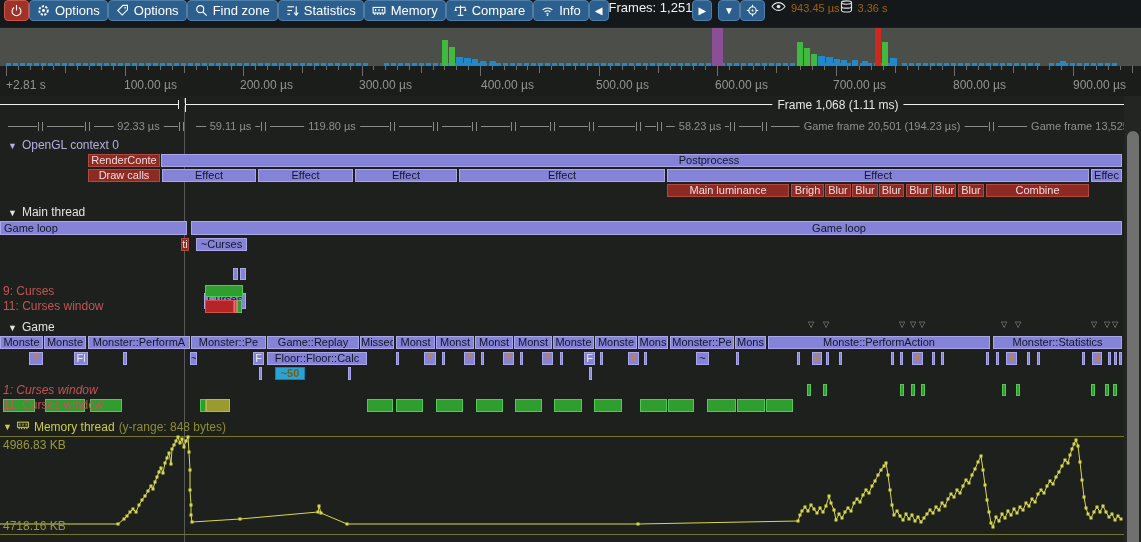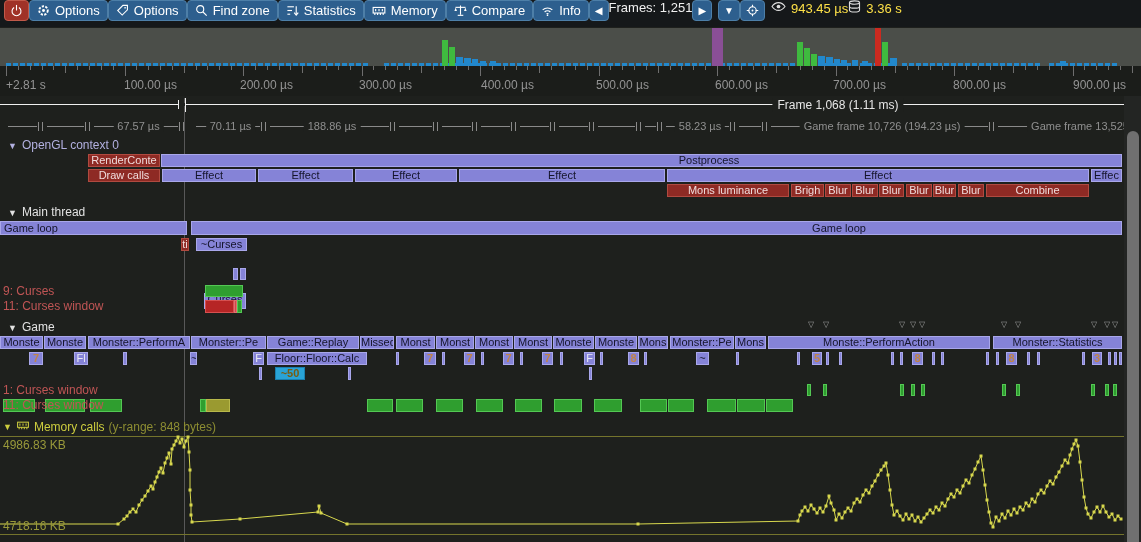--- a/index.html
+++ b/index.html
@@ -6,21 +6,21 @@
   body{width:1141px;height:542px;overflow:hidden;font-family:"Liberation Sans",sans-serif;position:relative;}
   #app{position:absolute;left:0;top:0;width:1141px;height:542px;background:#1e201d;}
 
   
   #toolbar{position:absolute;left:0;top:0;width:1141px;height:27px;background:#15181a;display:flex;align-items:flex-start;gap:0;padding-left:4px;box-sizing:border-box;z-index:10;}
   .tbtn{display:inline-flex;align-items:center;gap:5px;background:#2d5f8e;border:1px solid #4d7fa8;border-radius:4px;color:#fff;font-size:13px;height:21px;padding:0 7px;box-sizing:border-box;cursor:pointer;font-family:"Liberation Sans",sans-serif;white-space:nowrap;}
   .tbtn svg{display:block;}
   .tbtn.power{background:#a03227;border-color:#c05a4a;padding:0 5px;}
   .tbtn.nav{padding:0 5px;font-size:10px;}
   .tb-text{color:#f0f0f0;font-size:13px;white-space:nowrap;}
-  .tb-stat{display:inline-flex;align-items:center;gap:5px;color:#fde047;font-size:13px;white-space:nowrap;}
+  .tb-stat{display:inline-flex;align-items:center;gap:5px;color:#a16207;font-size:11px;white-space:nowrap;}
   .gap-l{margin-left:6px;}
 
   
   #histogram{position:absolute;left:0;top:28px;width:1141px;height:38px;background:#4b4e49;overflow:hidden;}
   .hbar{position:absolute;bottom:0;}
   .hbar.blue{background:#2288cc}.hbar.green{background:#3fba3f}.hbar.purple{background:#8a4f96}.hbar.red{background:#cc2a20}
 
   
   #ruler{position:absolute;left:0;top:66px;width:1141px;height:30px;background:#1b1d1a;overflow:hidden;}
   .tick{position:absolute;top:0;width:1px;background:#6e6e6e;}
@@ -472,27 +472,27 @@
       <div class="fline"></div>
       <div class="fline-gap" style="left: 179px; width: 7px;"></div>
       <div class="ftick" style="left: 178px; top: 100px; width: 1px; height: 9px;"></div>
       <div class="ftick" style="left: 185px; top: 98px; width: 1px; height: 14px;"></div>
       <div class="seg" style="left: 8px; width: 29px;"></div>
       <div class="segtick" style="left: 38px;"></div>
       <div class="seg" style="left: 47px; width: 37px;"></div>
       <div class="segtick" style="left: 85px;"></div>
       <div class="seg" style="left: 94px; width: 84px;"></div>
       <div class="segtick" style="left: 179px;"></div>
-      <div class="seglabel" style="left: 138.5px;">67.57 µs</div>
+      <div class="seglabel" style="left: 138.5px;">92.33 µs</div>
       <div class="seg" style="left: 196px; width: 64px;"></div>
       <div class="segtick" style="left: 261px;"></div>
-      <div class="seglabel" style="left: 230.5px;">70.11 µs</div>
+      <div class="seglabel" style="left: 230.5px;">59.11 µs</div>
       <div class="seg" style="left: 270px; width: 119px;"></div>
       <div class="segtick" style="left: 390px;"></div>
-      <div class="seglabel" style="left: 332px;">188.86 µs</div>
+      <div class="seglabel" style="left: 332px;">119.80 µs</div>
       <div class="seg" style="left: 399px; width: 33px;"></div>
       <div class="segtick" style="left: 433px;"></div>
       <div class="seg" style="left: 442px; width: 29px;"></div>
       <div class="segtick" style="left: 472px;"></div>
       <div class="seg" style="left: 481px; width: 29px;"></div>
       <div class="segtick" style="left: 511px;"></div>
       <div class="seg" style="left: 520px; width: 29px;"></div>
       <div class="segtick" style="left: 550px;"></div>
       <div class="seg" style="left: 559px; width: 29px;"></div>
       <div class="segtick" style="left: 589px;"></div>
@@ -500,35 +500,35 @@
       <div class="segtick" style="left: 636px;"></div>
       <div class="seg" style="left: 645px; width: 11px;"></div>
       <div class="segtick" style="left: 657px;"></div>
       <div class="seg" style="left: 666px; width: 63px;"></div>
       <div class="segtick" style="left: 730px;"></div>
       <div class="seglabel" style="left: 700px;">58.23 µs</div>
       <div class="seg" style="left: 739px; width: 22px;"></div>
       <div class="segtick" style="left: 762px;"></div>
       <div class="seg" style="left: 771px; width: 217px;"></div>
       <div class="segtick" style="left: 989px;"></div>
-      <div class="seglabel" style="left: 882px;">Game frame 10,726 (194.23 µs)</div>
+      <div class="seglabel" style="left: 882px;">Game frame 20,501 (194.23 µs)</div>
       <div class="seg" style="left: 998px; width: 138px;"></div>
       <div class="segtick" style="left: 1137px;"></div>
       <div class="seglabel" style="left: 1080px;">Game frame 13,525</div>
     </div>
   <span id="frame-title" style="left: 838px;">Frame 1,068 (1.11 ms)</span>
 
   <div id="timeline">
       <div class="divider" style="left: 184px; top: 98px; height: 444px;"></div>
       <div class="hdr hdr-purple" style="left: 8px; top: 138px;"><span class="arrow">▼</span><span>OpenGL context 0</span></div>
       <div class="hdr hdr-white" style="left: 8px; top: 205px;"><span class="arrow">▼</span><span>Main thread</span></div>
       <div class="hdr hdr-white" style="left: 8px; top: 320px;"><span class="arrow">▼</span><span>Game</span></div>
       <div class="lock-label" style="left: 3px; top: 285px;">9: Curses</div>
       <div class="lock-label" style="left: 3px; top: 300px;">11: Curses window</div>
-      <div class="lock-label" style="left: 3px; top: 384px;">1: Curses window</div>
+      <div class="lock-label" style="left: 3px; top: 384px; font-style: italic;">1: Curses window</div>
       <div class="lock-label" style="left: 3px; top: 399px;">11: Curses window</div>
       <div class="marker" style="left: 808px; top: 321px;">▽</div>
       <div class="marker" style="left: 823px; top: 321px;">▽</div>
       <div class="marker" style="left: 899px; top: 321px;">▽</div>
       <div class="marker" style="left: 910px; top: 321px;">▽</div>
       <div class="marker" style="left: 919px; top: 321px;">▽</div>
       <div class="marker" style="left: 1001px; top: 321px;">▽</div>
       <div class="marker" style="left: 1015px; top: 321px;">▽</div>
       <div class="marker" style="left: 1091px; top: 321px;">▽</div>
       <div class="marker" style="left: 1104px; top: 321px;">▽</div>
@@ -537,21 +537,21 @@
       <div class="bar p" style="left: 161px; top: 154px; width: 961px; height: 13px; line-height: 11px;">
         <span class="lbl-abs" style="left: 547px;">Postprocess</span>
       </div>
       <div class="bar r" style="left: 88px; top: 169px; width: 72px; height: 13px; line-height: 11px;"><span>Draw calls</span></div>
       <div class="bar p" style="left: 162px; top: 169px; width: 94px; height: 13px; line-height: 11px;"><span>Effect</span></div>
       <div class="bar p" style="left: 258px; top: 169px; width: 95px; height: 13px; line-height: 11px;"><span>Effect</span></div>
       <div class="bar p" style="left: 355px; top: 169px; width: 102px; height: 13px; line-height: 11px;"><span>Effect</span></div>
       <div class="bar p" style="left: 459px; top: 169px; width: 206px; height: 13px; line-height: 11px;"><span>Effect</span></div>
       <div class="bar p" style="left: 667px; top: 169px; width: 422px; height: 13px; line-height: 11px;"><span>Effect</span></div>
       <div class="bar p" style="left: 1091px; top: 169px; width: 31px; height: 13px; line-height: 11px;"><span>Effec</span></div>
-      <div class="bar r" style="left: 667px; top: 184px; width: 122px; height: 13px; line-height: 11px;"><span>Mons luminance</span></div>
+      <div class="bar r" style="left: 667px; top: 184px; width: 122px; height: 13px; line-height: 11px;"><span>Main luminance</span></div>
       <div class="bar r" style="left: 791px; top: 184px; width: 33px; height: 13px; line-height: 11px;"><span>Brigh</span></div>
       <div class="bar r" style="left: 825px; top: 184px; width: 26px; height: 13px; line-height: 11px;"><span>Blur</span></div>
       <div class="bar r" style="left: 852px; top: 184px; width: 26px; height: 13px; line-height: 11px;"><span>Blur</span></div>
       <div class="bar r" style="left: 879px; top: 184px; width: 25px; height: 13px; line-height: 11px;"><span>Blur</span></div>
       <div class="bar r" style="left: 906px; top: 184px; width: 26px; height: 13px; line-height: 11px;"><span>Blur</span></div>
       <div class="bar r" style="left: 933px; top: 184px; width: 23px; height: 13px; line-height: 11px;"><span>Blur</span></div>
       <div class="bar r" style="left: 958px; top: 184px; width: 26px; height: 13px; line-height: 11px;"><span>Blur</span></div>
       <div class="bar r" style="left: 986px; top: 184px; width: 103px; height: 13px; line-height: 11px;"><span>Combine</span></div>
       <div class="bar p" style="left: 0px; top: 221px; width: 187px; height: 14px; line-height: 12px; text-align: left; padding-left: 3px;"><span>Game loop</span></div>
       <div class="bar p" style="left: 191px; top: 221px; width: 931px; height: 14px; line-height: 12px;">
@@ -655,21 +655,21 @@
       <div class="bar g" style="left: 737px; top: 399px; width: 28px; height: 13px; line-height: 11px;"></div>
       <div class="bar g" style="left: 766px; top: 399px; width: 27px; height: 13px; line-height: 11px;"></div>
     </div>
 
   <div id="mem-header">
     <span class="arrow">▼</span>
     <span><svg width="14" height="12" viewBox="0 0 14 14">
           <rect x="0.7" y="3.7" width="12.6" height="6" fill="none" stroke="#cdcd3e" stroke-width="1.2"></rect>
           <path d="M2.5 9.7v2.2M5.5 9.7v2.2M8.5 9.7v2.2M11.5 9.7v2.2M3.4 5.3v2.6M7 5.3v2.6M10.6 5.3v2.6" fill="none" stroke="#cdcd3e" stroke-width="1.2"></path>
         </svg></span>
-    <span>Memory calls</span>
+    <span>Memory thread</span>
     <span class="mem-range">(y-range: 848 bytes)</span>
   </div>
   <div class="mem-line" style="top:436px"></div>
   <div class="mem-line" style="top:534px"></div>
   <div class="mem-label" style="top:438px">4986.83 KB</div>
   <div class="mem-label" style="top:519px">4718.16 KB</div>
   <svg id="memsvg" viewBox="0 0 1141 542">
       <polyline points="0,524 118,524 124,519 127,516 130,512 133,509 136,512 139,505 142,500 145,496 148,491 151,486 153,489 155,482 157,477 159,472 161,468 163,473 165,463 167,458 169,453 171,464 172,449 174,445 176,441 178,437 180,443 182,439 184,447 186,441 188,437 189,452 190,470 190,490 191,505 191,515 192,522 240,519 318,512 319,506 321,513 347,524 638,524 798,521 800,515 802,511 805,507 808,511 811,505 814,509 817,513 820,508 823,512 826,506 829,496 831,503 834,510 836,520 839,514 842,518 845,512 848,508 851,511 854,503 857,499 860,502 863,495 866,490 869,493 872,486 875,481 878,475 881,470 884,466 886,463 888,475 890,490 892,505 894,515 897,511 900,516 903,520 906,514 909,519 912,515 915,521 918,517 921,522 924,518 927,514 930,510 933,513 936,507 939,510 942,503 945,506 948,499 951,494 954,497 957,490 960,493 963,486 966,480 969,483 972,475 975,469 978,462 981,456 983,470 985,485 987,500 989,512 991,523 993,527 996,517 999,521 1002,514 1005,518 1008,511 1011,515 1014,509 1017,513 1020,507 1023,510 1026,503 1029,506 1032,499 1035,502 1038,494 1041,490 1044,493 1047,486 1050,481 1053,484 1056,477 1059,472 1062,466 1065,460 1068,463 1070,455 1072,449 1074,444 1076,440 1078,446 1080,462 1082,480 1084,497 1086,508 1088,514 1091,518 1094,512 1097,507 1100,512 1103,506 1106,512 1109,517 1112,514 1115,520 1118,516 1121,519" fill="none" stroke="#d8d84e" stroke-width="1"></polyline>
       <rect x="116.5" y="522.5" width="3" height="3" fill="#d8d84e"></rect>
       <rect x="122.5" y="517.5" width="3" height="3" fill="#d8d84e"></rect>

